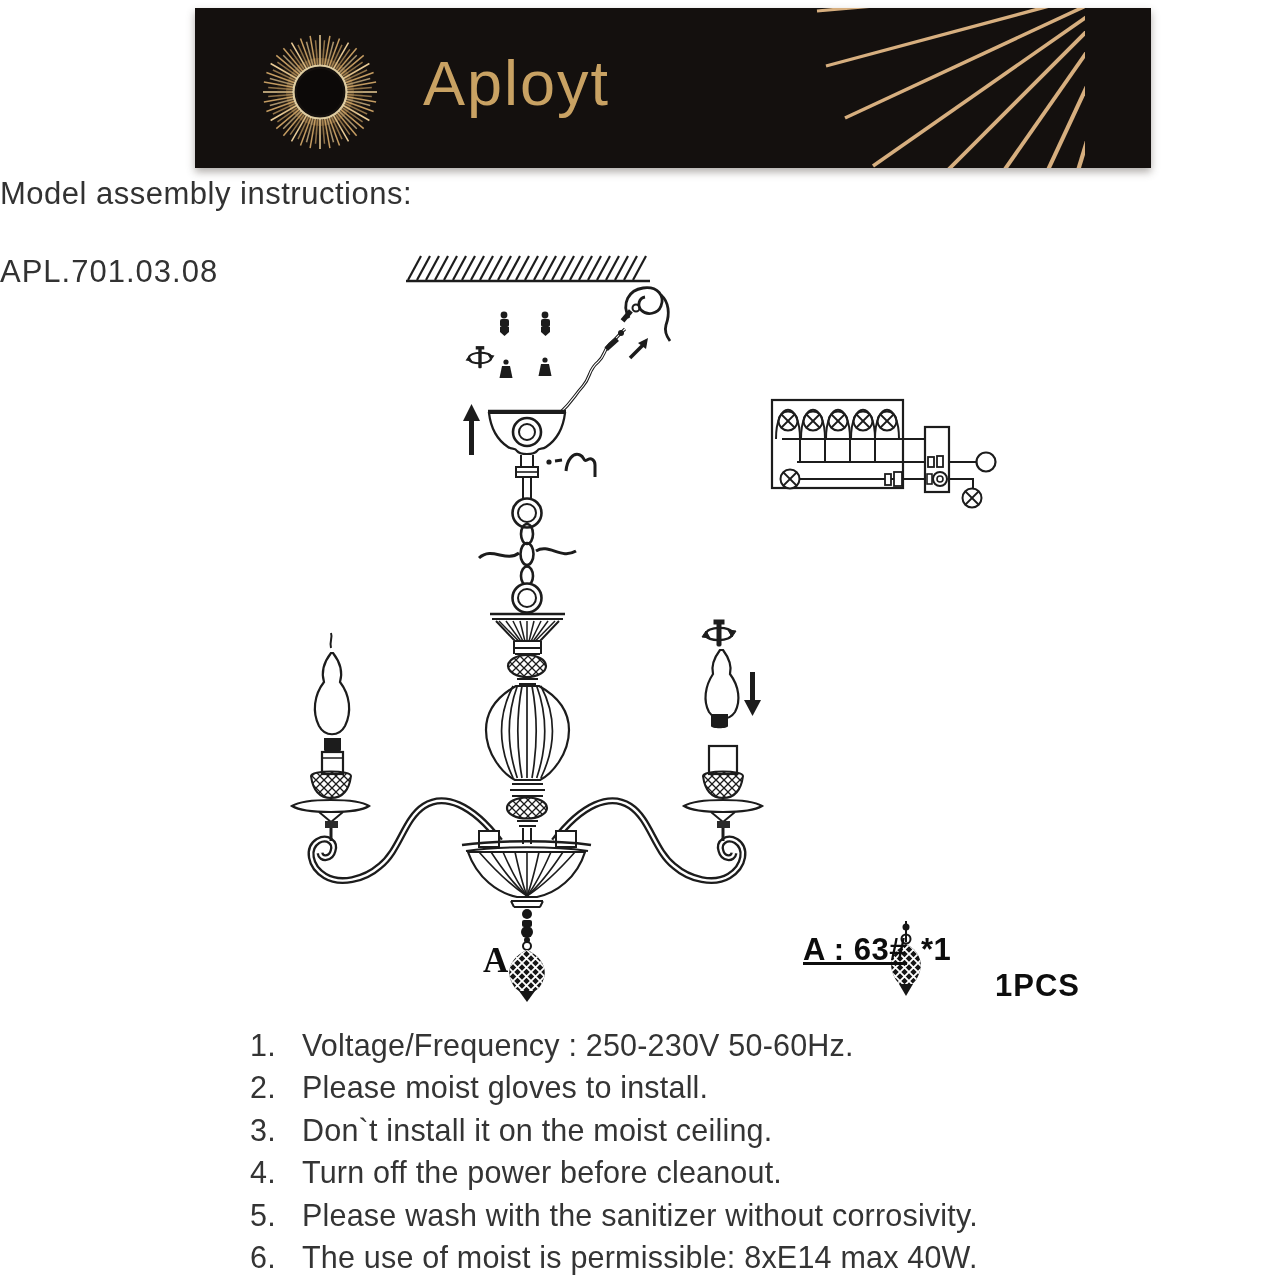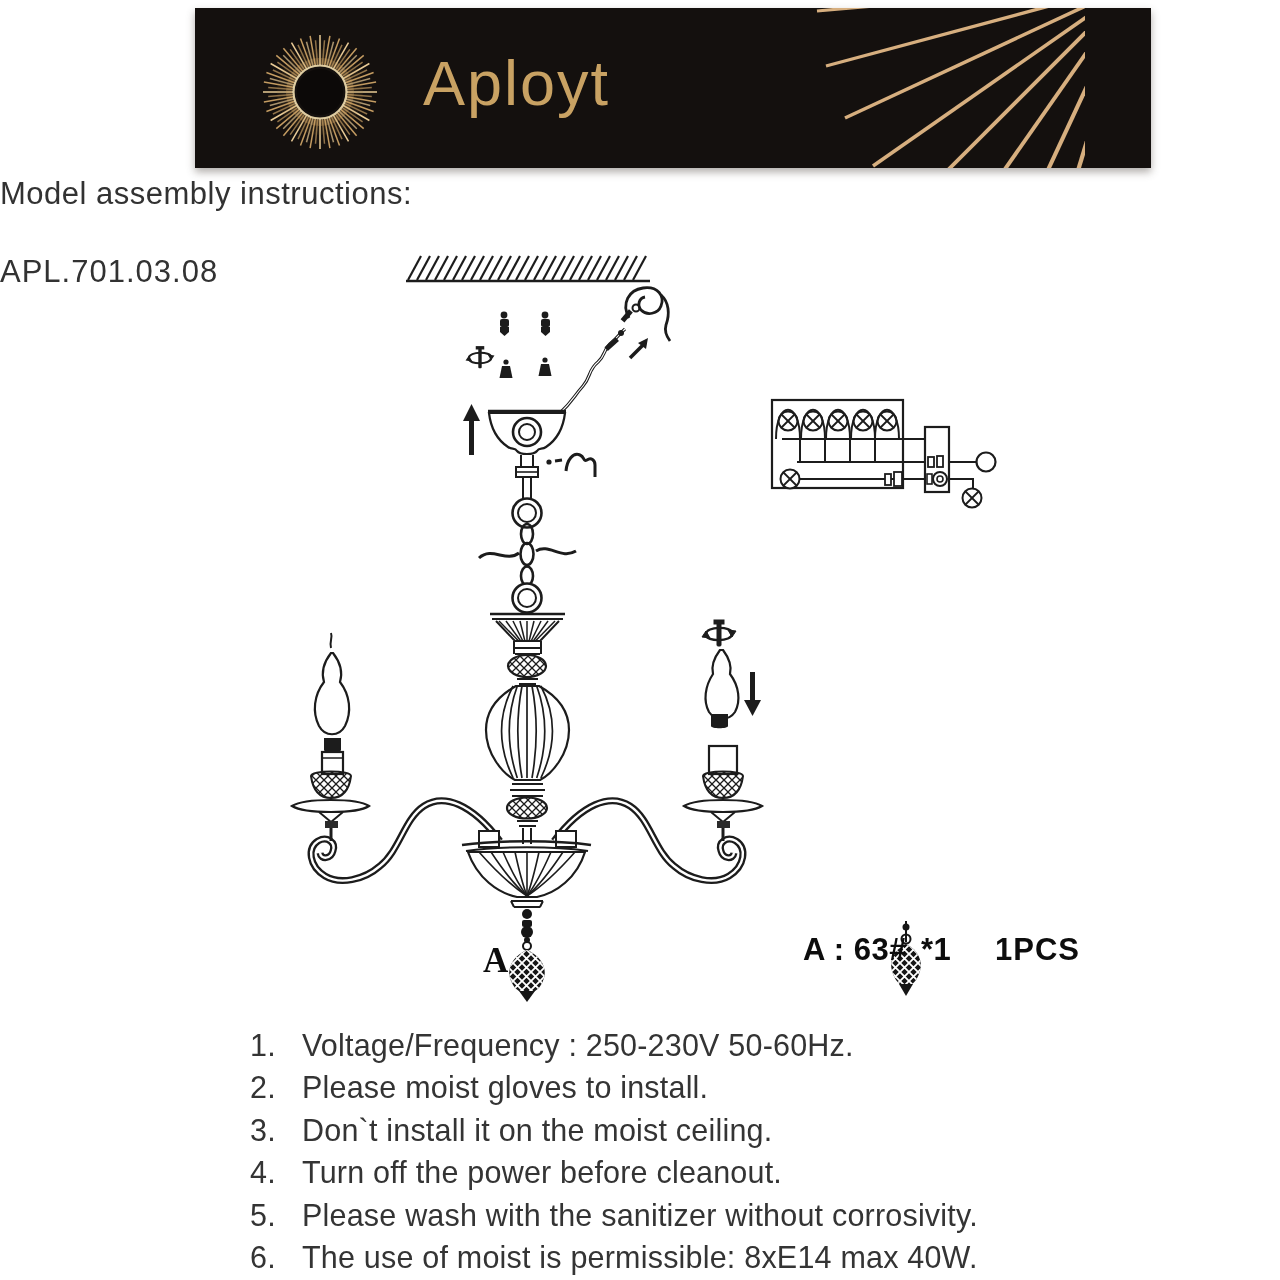--- a/index.html
+++ b/index.html
@@ -10,23 +10,23 @@
   .band-svg{position:absolute;left:0;top:0;width:890px;height:160px;}
   .brand-text{position:absolute;left:228px;top:44px;font-size:63px;font-weight:400;color:#c9a263;
         letter-spacing:2px;line-height:1;}
   .title-line{position:absolute;left:0;width:100%;color:#323232;}
   .title-1{top:176px;font-size:31px;letter-spacing:.5px;}
   .title-2{top:222px;font-size:31px;letter-spacing:1px;margin-top:32px;}
   .diagram-svg{position:absolute;left:0;top:0;width:1280px;height:1280px;pointer-events:none;}
   .pendant-label{position:absolute;left:483px;top:941px;font-family:"Liberation Serif",serif;
         font-weight:bold;font-size:35px;color:#0d0d0d;}
   .callout-text{position:absolute;top:932px;font-size:31px;font-weight:bold;color:#0d0d0d;letter-spacing:.5px;}
-  .co-part{left:803px;}
+  .co-part{left:803px;text-decoration:underline;}
   .co-qty{left:921px;}
-  .co-pcs{left:995px;letter-spacing:1px;}
+  .co-pcs{left:995px;letter-spacing:1px;margin-top:36px;}
   .instructions{position:absolute;left:250px;top:1024px;width:820px;font-size:30.5px;
         line-height:42.4px;color:#343434;letter-spacing:.2px;}
   .inst-row{display:flex;}
   .inst-num{width:52px;flex:none;}
   .inst-text{flex:1;}
 </style>
 </head>
 <body>
 
 <div class="page">

